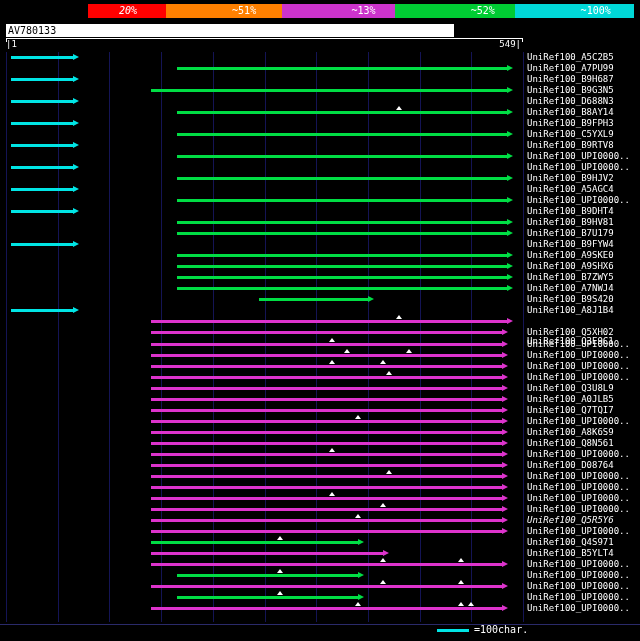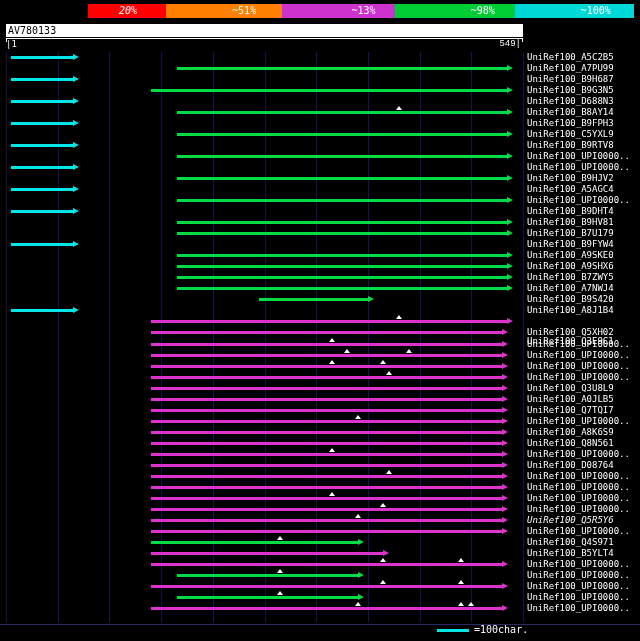--- a/index.html
+++ b/index.html
@@ -5,25 +5,25 @@
   html,body{margin:0;padding:0;background:#000;}
   body{width:640px;height:641px;overflow:hidden;font-family:"DejaVu Sans Mono","Liberation Mono",monospace;color:#fff;}
   #wrap{position:relative;width:640px;height:641px;}
 
   
   #legend{position:absolute;left:6px;top:4px;width:628px;height:14px;}
   .legseg{position:absolute;top:0;height:14px;}
   .leglabel{position:absolute;top:0px;font-size:10px;color:#fff;line-height:14px;}
 
   
-  #querybar{position:absolute;left:6px;top:24px;width:517px;height:13px;background:#fff;color:#000;
+  #querybar{position:absolute;left:6px;top:24px;width:448px;height:13px;background:#fff;color:#000;
             font-size:10px;line-height:13px;padding-left:2px;box-sizing:border-box;}
   #scale{position:absolute;left:6px;top:39px;width:517px;height:11px;font-size:9px;color:#fff;}
   #scale .s-left{position:absolute;left:0;top:0;}
-  #scale .s-right{position:absolute;right:2px;top:0;font-family:Liberation Mono, monospace;}
+  #scale .s-right{position:absolute;right:2px;top:0;}
   #tickline{position:absolute;left:6px;top:38px;width:517px;height:4px;border-left:1px solid #fff;border-right:1px solid #fff;border-top:1px solid #fff;box-sizing:border-box;}
 
   
   #plot{position:absolute;left:6px;top:52px;width:517px;height:570px;}
   .vgrid{position:absolute;top:0;bottom:0;width:1px;background:#141455;}
   .hit{position:absolute;height:3px;}
   .hit .bar{position:absolute;left:0;top:0;height:3px;width:100%;}
   .arrow{position:absolute;top:-2px;width:0;height:0;border-top:3.5px solid transparent;border-bottom:3.5px solid transparent;}
   .gap{position:absolute;top:-5px;width:0;height:0;border-left:3px solid transparent;border-right:3px solid transparent;border-bottom:4px solid #fff;}
 
@@ -45,21 +45,21 @@
   <div id="legend">
       <div class="legseg" style="left: 0px; width: 81.64px; background: rgb(0, 0, 0);"></div>
       <div class="legseg" style="left: 81.64px; width: 78.5px; background: rgb(255, 0, 0);"></div>
       <div class="legseg" style="left: 160.14px; width: 116.18px; background: rgb(255, 128, 0);"></div>
       <div class="legseg" style="left: 276.32px; width: 113.04px; background: rgb(204, 51, 204);"></div>
       <div class="legseg" style="left: 389.36px; width: 119.32px; background: rgb(0, 204, 51);"></div>
       <div class="legseg" style="left: 508.68px; width: 119.32px; background: rgb(0, 216, 216);"></div>
       <div class="leglabel" style="left: 113.04px; font-style: italic;">20%</div>
       <div class="leglabel" style="left: 226.08px;">~51%</div>
       <div class="leglabel" style="left: 345.4px;">~13%</div>
-      <div class="leglabel" style="left: 464.72px;">~98%</div>
+      <div class="leglabel" style="left: 464.72px;">~52%</div>
       <div class="leglabel" style="left: 574.62px;">~100%</div>
     </div>
 
   <div id="querybar">AV780133</div>
   <div id="tickline"></div>
   <div id="scale">
     <span class="s-left">|1</span>
     <span class="s-right">549|</span>
   </div>
 

